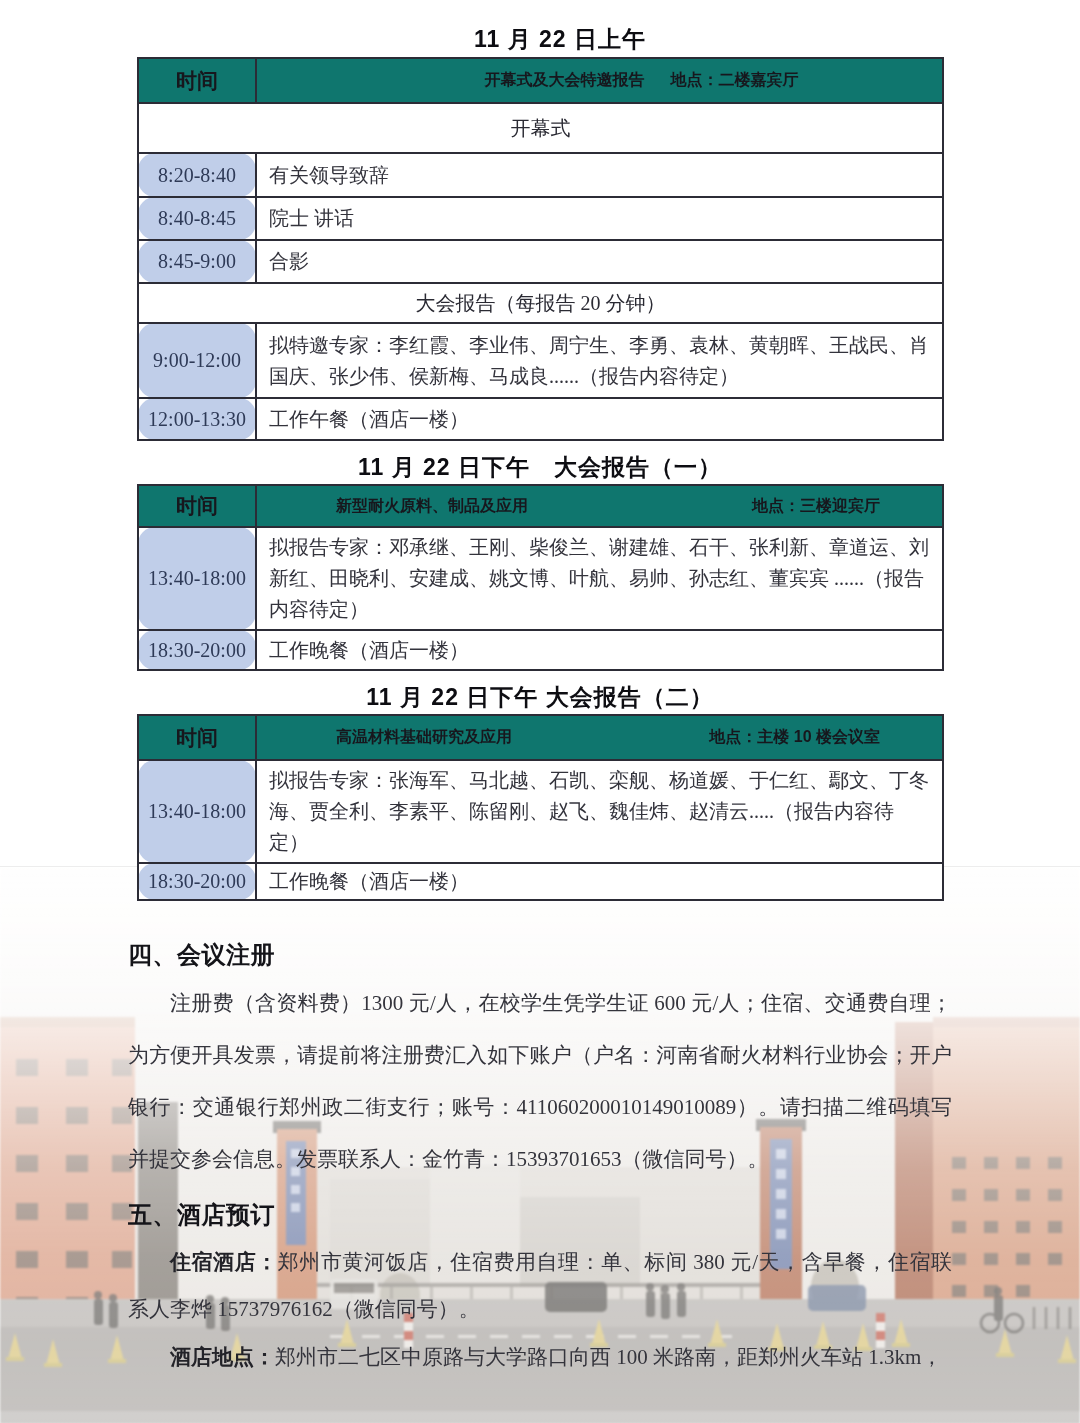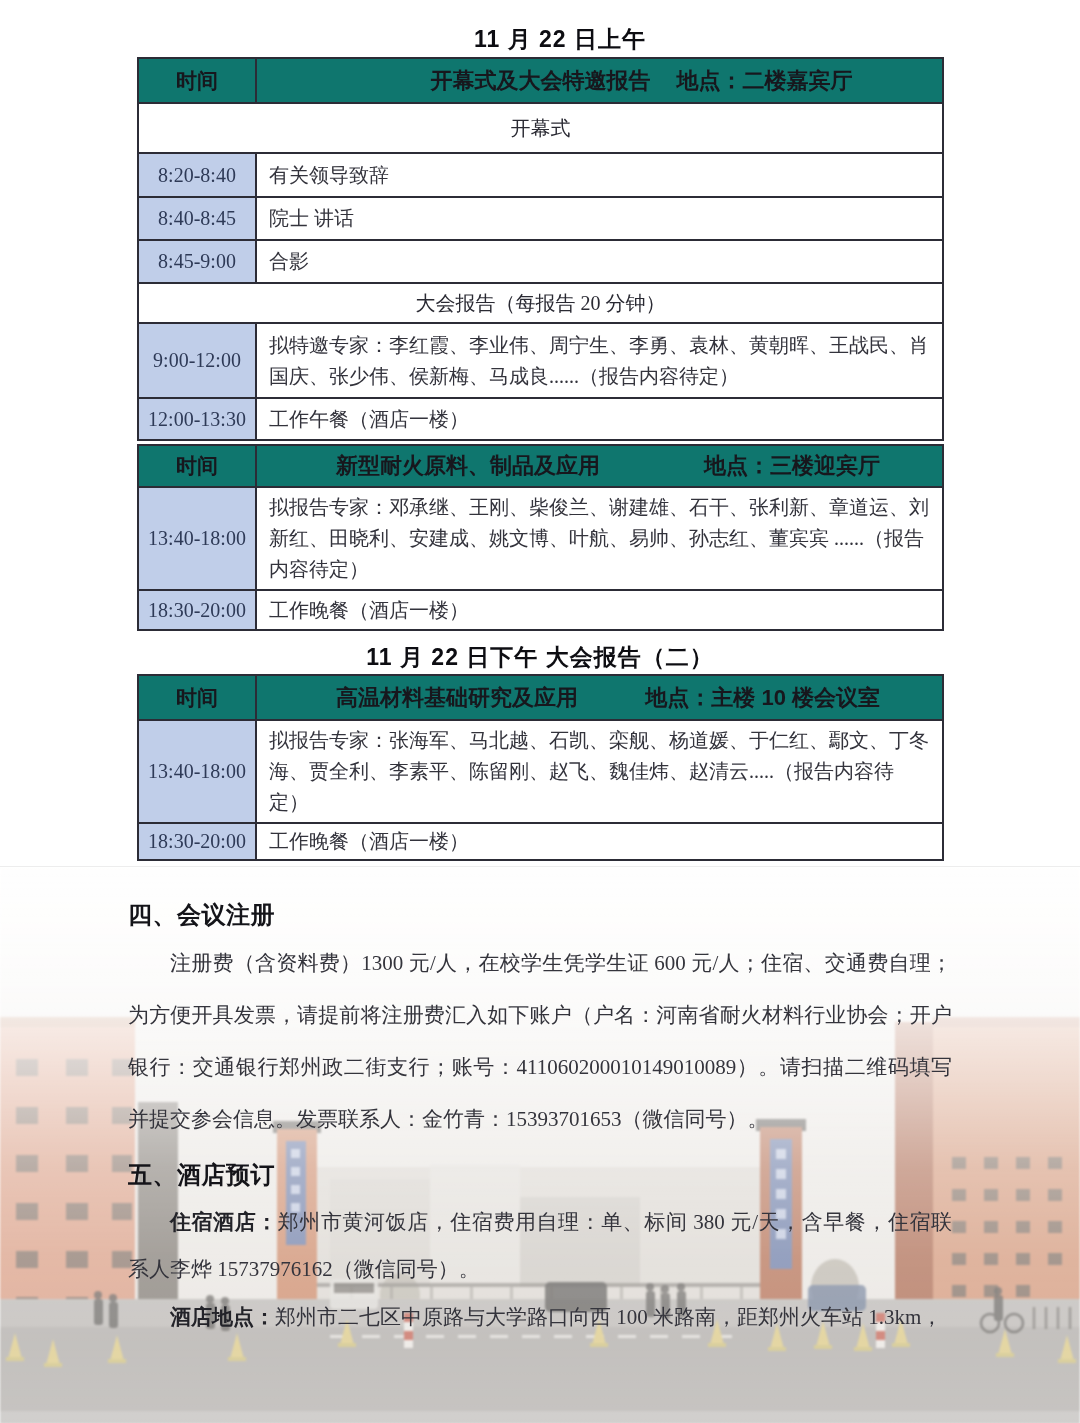--- a/index.html
+++ b/index.html
@@ -49,28 +49,28 @@
   table.sched th, table.sched td { border:2px solid #2c2c36; vertical-align:middle; }
 
   th.hd { background:#0f766e; }
   th.time-hd {
     font-family:"Liberation Sans","DejaVu Sans",sans-serif;
     font-weight:bold; font-size:21px; color:#17171d; text-align:center;
   }
   .hdr-flex {
     display:flex; align-items:center;
     font-family:"Liberation Sans","DejaVu Sans",sans-serif;
-    font-weight:bold; font-size:22px; color:#17171d; white-space:nowrap;
+    font-weight:bold; font-size:16px; color:#17171d; white-space:nowrap;
   }
   .hdr-center { justify-content:center; gap:26px; padding-left:84px; }
   .hdr-split  { justify-content:space-between; padding:0 62px 0 79px; }
 
   td.time-cell {
     background:#c0cee9; text-align:center;
-    font-size:20px; color:#2e3a57;
+    font-size:20px; color:#2e3a57;border-radius:17px;
   }
   td.body-cell { background:#ffffff; padding-left:12px; font-size:20px; color:#33333c; }
   td.expert    { line-height:31px; padding:4px 10px 4px 12px; }
   tr.span-row td {
     background:#ffffff; text-align:center; font-size:20px; color:#2a2a33;
   }
 
   
   .sec-heading {
     margin-left:128px;
@@ -327,20 +327,21 @@
         <td class="time-cell">9:00-12:00</td>
         <td class="body-cell expert">拟特邀专家：李红霞、李业伟、周宁生、李勇、袁林、黄朝晖、王战民、肖国庆、张少伟、侯新梅、马成良......（报告内容待定）</td>
       </tr>
       <tr style="height:42px;padding-left:24px;">
         <td class="time-cell">12:00-13:30</td>
         <td class="body-cell">工作午餐（酒店一楼）</td>
       </tr>
     </tbody>
       </table>
 
+    <div class="session-title t2">11 月 22 日下午　大会报告（一）</div>
 
     <table class="sched m-t3">
       <colgroup>
           <col class="c-time">
           <col>
         </colgroup>
       <tbody>
           <tr style="height:42px;">
         <th class="hd time-hd">时间</th>
         <th class="hd">

